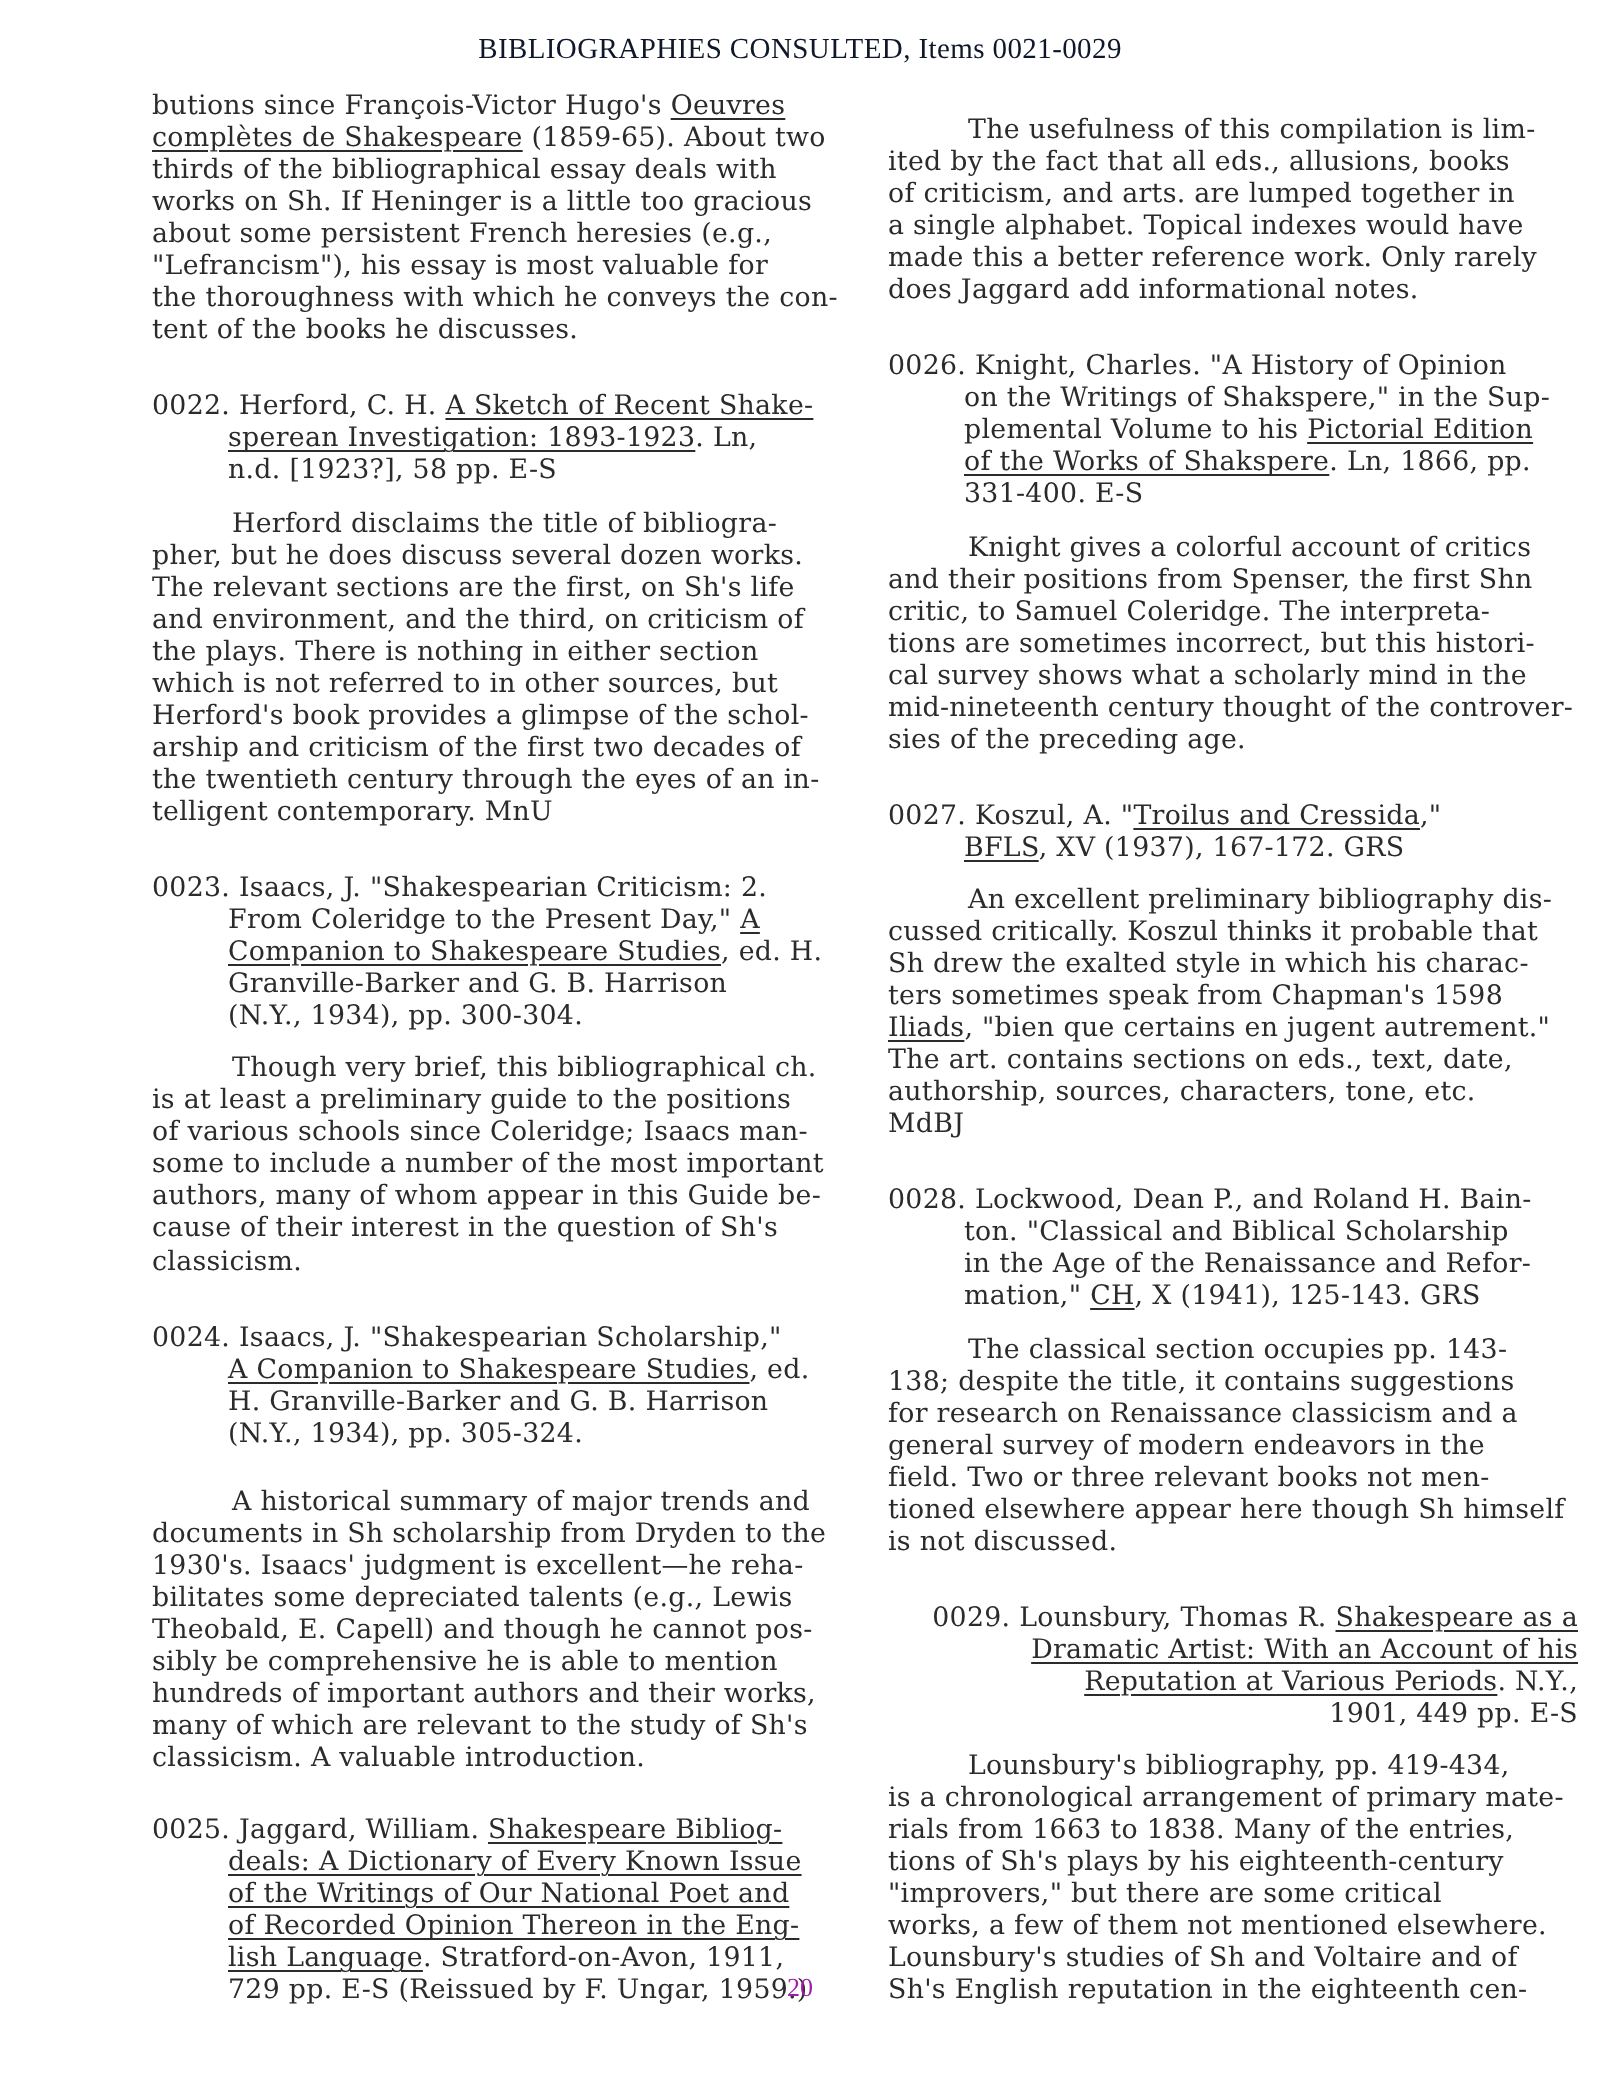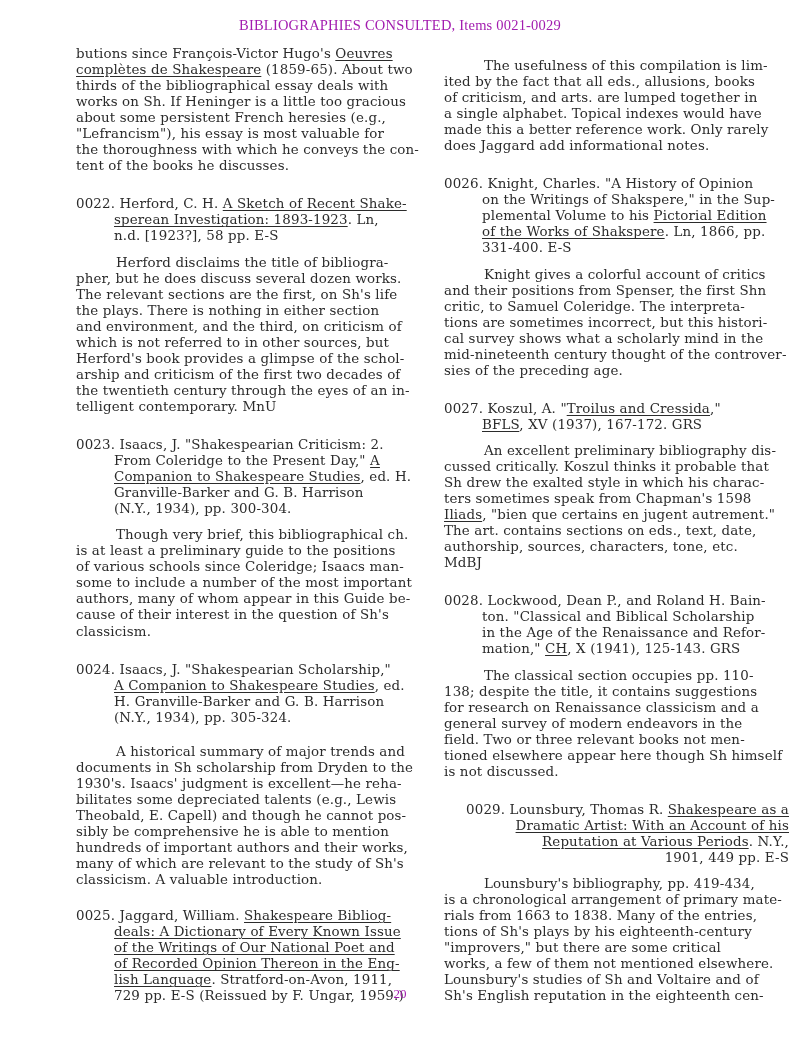--- a/index.html
+++ b/index.html
@@ -4,21 +4,21 @@
 <style>
   html, body { margin: 0; padding: 0; background: #ffffff; }
   body {
     width: 800px; height: 1045px; position: relative; overflow: hidden;
     font-family: "DejaVu Serif", "Liberation Serif", serif;
     color: #2b2b2b;
   }
   .page-header {
     position: absolute; top: 17px; left: 0; width: 800px; text-align: center;
     font-family: "Liberation Serif", serif; font-size: 14.5px; letter-spacing: 0.2px;
-    color: #a21caf;
+    color: #0f172a;
   }
   .column { position: absolute; top: 46px; }
   .col-left { left: 76px; width: 345px; }
   .col-right { left: 444px; width: 345px; }
   .line {
     font-size: 13.4px; line-height: 16.05px; white-space: nowrap;
     letter-spacing: 0.15px; height: 16.05px;
   }
   .line.indent-para { padding-left: 40px; }
   .line.indent-hang { padding-left: 38px; }
@@ -47,22 +47,22 @@
     </div>
     <div class="block" style="margin-top: 22px;">
       <div class="line"><span>0022. Herford, C. H. </span><span class="u">A Sketch of Recent Shake-</span></div>
       <div class="line indent-hang"><span class="u">sperean Investigation: 1893-1923</span><span>. Ln,</span></div>
       <div class="line indent-hang"><span>n.d. [1923?], 58 pp. E-S</span></div>
     </div>
     <div class="block" style="margin-top: 10px;">
       <div class="line indent-para"><span>Herford disclaims the title of bibliogra-</span></div>
       <div class="line"><span>pher, but he does discuss several dozen works.</span></div>
       <div class="line"><span>The relevant sections are the first, on Sh's life</span></div>
+      <div class="line"><span>and environment, and the third, on criticism of</span></div>
       <div class="line"><span>the plays. There is nothing in either section</span></div>
-      <div class="line"><span>and environment, and the third, on criticism of</span></div>
       <div class="line"><span>which is not referred to in other sources, but</span></div>
       <div class="line"><span>Herford's book provides a glimpse of the schol-</span></div>
       <div class="line"><span>arship and criticism of the first two decades of</span></div>
       <div class="line"><span>the twentieth century through the eyes of an in-</span></div>
       <div class="line"><span>telligent contemporary. MnU</span></div>
     </div>
     <div class="block" style="margin-top: 22px;">
       <div class="line"><span>0023. Isaacs, J. "Shakespearian Criticism: 2.</span></div>
       <div class="line indent-hang"><span>From Coleridge to the Present Day," </span><span class="u">A</span></div>
       <div class="line indent-hang"><span class="u">Companion to Shakespeare Studies</span><span>, ed. H.</span></div>
@@ -143,21 +143,21 @@
       <div class="line"><span>authorship, sources, characters, tone, etc.</span></div>
       <div class="line"><span>MdBJ</span></div>
     </div>
     <div class="block" style="margin-top: 22px;">
       <div class="line"><span>0028. Lockwood, Dean P., and Roland H. Bain-</span></div>
       <div class="line indent-hang"><span>ton. "Classical and Biblical Scholarship</span></div>
       <div class="line indent-hang"><span>in the Age of the Renaissance and Refor-</span></div>
       <div class="line indent-hang"><span>mation," </span><span class="u">CH</span><span>, X (1941), 125-143. GRS</span></div>
     </div>
     <div class="block" style="margin-top: 10px;">
-      <div class="line indent-para"><span>The classical section occupies pp. 110-</span></div>
+      <div class="line indent-para"><span>The classical section occupies pp. 143-</span></div>
       <div class="line"><span>138; despite the title, it contains suggestions</span></div>
       <div class="line"><span>for research on Renaissance classicism and a</span></div>
       <div class="line"><span>general survey of modern endeavors in the</span></div>
       <div class="line"><span>field. Two or three relevant books not men-</span></div>
       <div class="line"><span>tioned elsewhere appear here though Sh himself</span></div>
       <div class="line"><span>is not discussed.</span></div>
     </div>
     <div class="block" style="margin-top: 22px; text-align: right;">
       <div class="line"><span>0029. Lounsbury, Thomas R. </span><span class="u">Shakespeare as a</span></div>
       <div class="line indent-hang"><span class="u">Dramatic Artist: With an Account of his</span></div>

